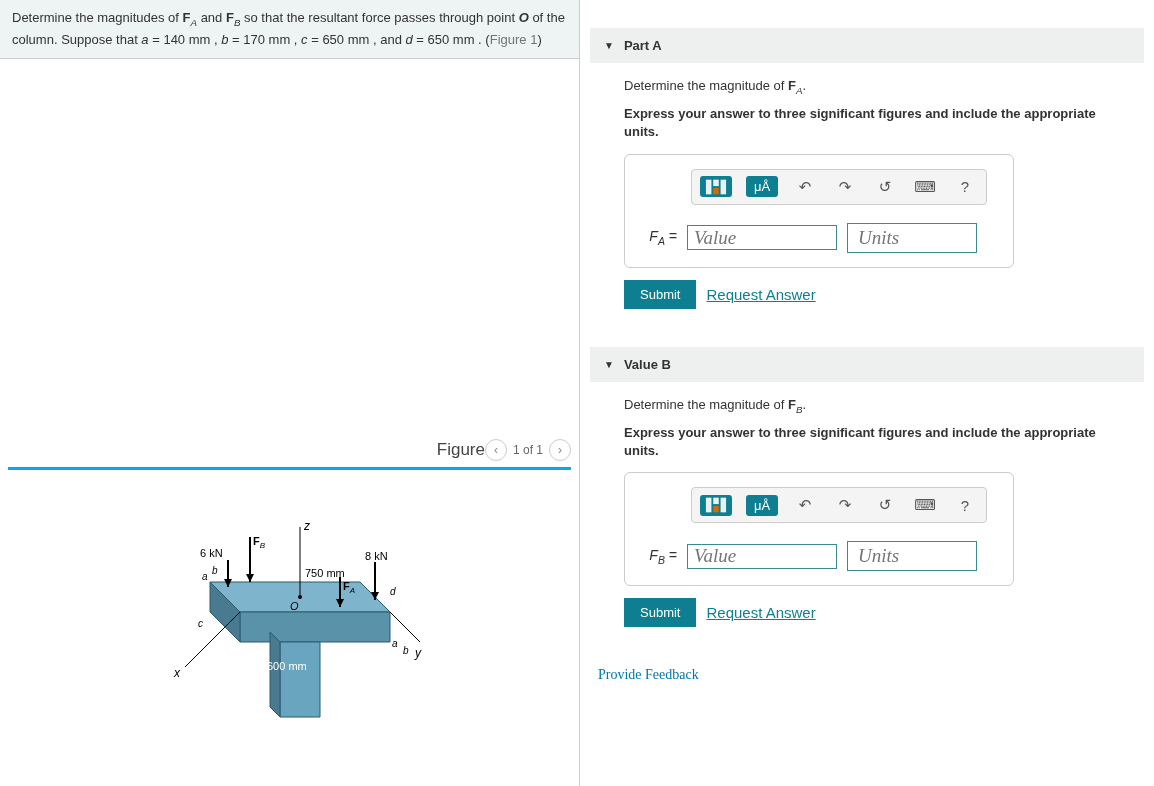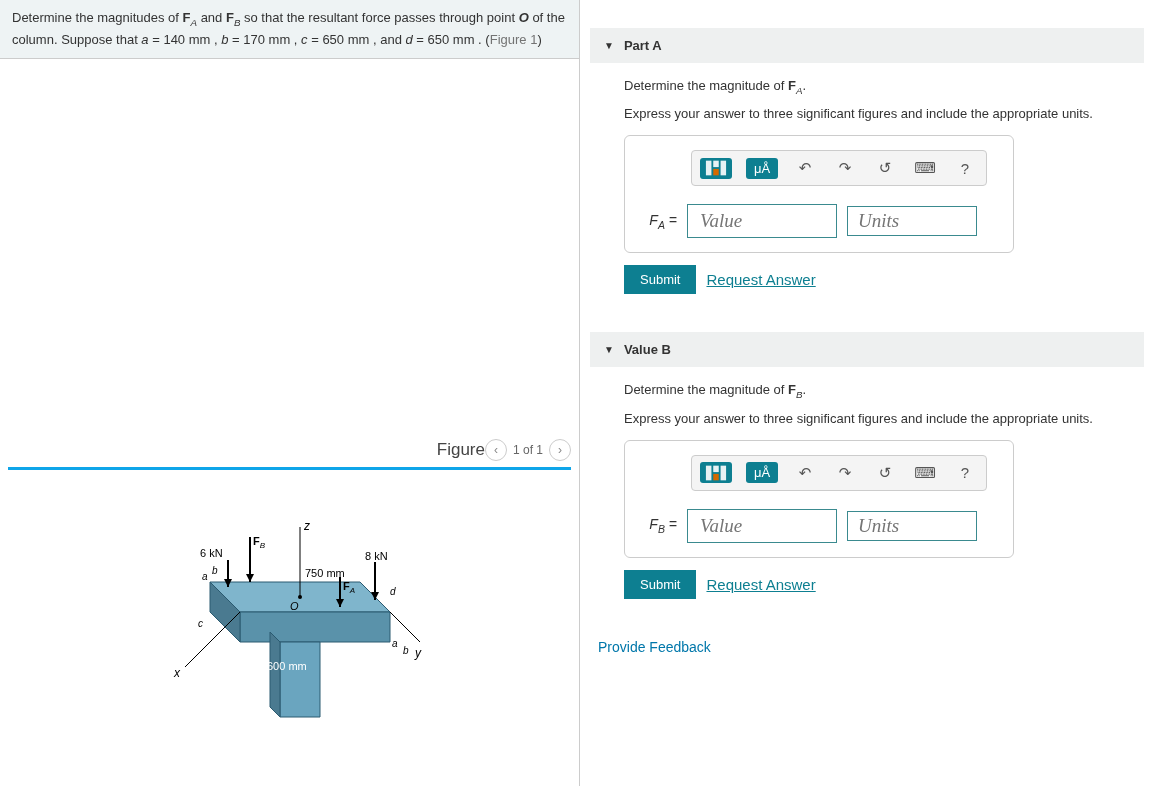--- a/index.html
+++ b/index.html
@@ -12,34 +12,34 @@
   .fig-link { color: #737373; }
   .figure-section { margin-top: 380px; padding: 0 8px; }
   .figure-header { display: flex; align-items: center; justify-content: flex-end; border-bottom: 3px solid #0ea5e9; padding-bottom: 6px; }
   .figure-title { font-size: 17px; color: #444; }
   .pager { display: flex; align-items: center; gap: 6px; color: #666; font-size: 12px; }
   .pager-btn { width: 22px; height: 22px; border: 1px solid #ccc; border-radius: 50%; display: flex; align-items: center; justify-content: center; background: #fff; color: #888; font-size: 12px; cursor: pointer; }
   .figure-img { text-align: center; margin-top: 12px; }
   .part-header { background: #eef0f0; padding: 10px 14px; margin-top: 28px; display: flex; align-items: center; gap: 10px; font-weight: bold; font-size: 13px; cursor: pointer; }
   .part-body { padding: 14px 14px 6px 34px; }
   .part-body p { margin-bottom: 8px; line-height: 1.4; }
-  .bold { font-weight: normal; }
+  .bold { font-weight: bold; }
   .answer-box { border: 1px solid #ccc; border-radius: 6px; padding: 14px 18px; margin: 12px 0; width: 390px; }
   .toolbar { display: inline-flex; align-items: center; background: #f4f4f4; border: 1px solid #ccc; border-radius: 4px; padding: 4px 8px; gap: 14px; margin-left: 48px; }
   .tool-btn { width: 26px; height: 26px; display: flex; align-items: center; justify-content: center; color: #555; font-size: 15px; cursor: pointer; }
   .tool-blue { background: #0d7f91; border-radius: 3px; color: #fff; width: 32px; height: 21px; display: flex; align-items: center; justify-content: center; text-align: center; }
   .tool-blue svg { width: 22px; height: 18px; }
   .input-row { display: flex; align-items: center; gap: 10px; margin-top: 18px; }
   .var-label { font-style: italic; font-size: 14px; width: 34px; text-align: right; }
-  .value-input { border: 1px solid #3a8a8f; height: 34px; width: 150px; padding: 0 12px; font-size: 19px; font-style: italic; color: #888; font-family: Georgia, serif; }
+  .value-input { border: 1px solid #3a8a8f; height: 25px; width: 150px; padding: 0 6px; font-size: 19px; font-style: italic; color: #888; font-family: Georgia, serif; }
   .units-input { border: 1px solid #3a8a8f; height: 30px; width: 130px; padding: 0 10px; font-size: 19px; font-style: italic; color: #888; font-family: Georgia, serif; }
   .submit-row { display: flex; align-items: center; gap: 10px; margin: 10px 0 4px 0; }
   .submit-btn { background: #0d7f91; color: #fff; border: none; padding: 7px 16px; font-size: 13px; cursor: pointer; }
   .req-link { color: #0d7f91; text-decoration: underline; font-size: 15px; cursor: pointer; }
-  .feedback-link { color: #0077aa; font-size: 14px; margin: 30px 0 0 8px; display: block; cursor: pointer; }
+  .feedback-link { color: #0077aa; font-size: 14px; margin: 30px 0 0 8px; display: block; cursor: pointer; font-family: Liberation Serif, serif; }
   .triangle { font-size: 10px; }
   sub { font-size: 0.75em; }
   .sub-i { font-style: italic; font-size: 0.75em; vertical-align: sub; }
 </style>
 </head>
 <body>
 
 <div class="container">
   <div class="left-col">
     <div class="problem-box">

